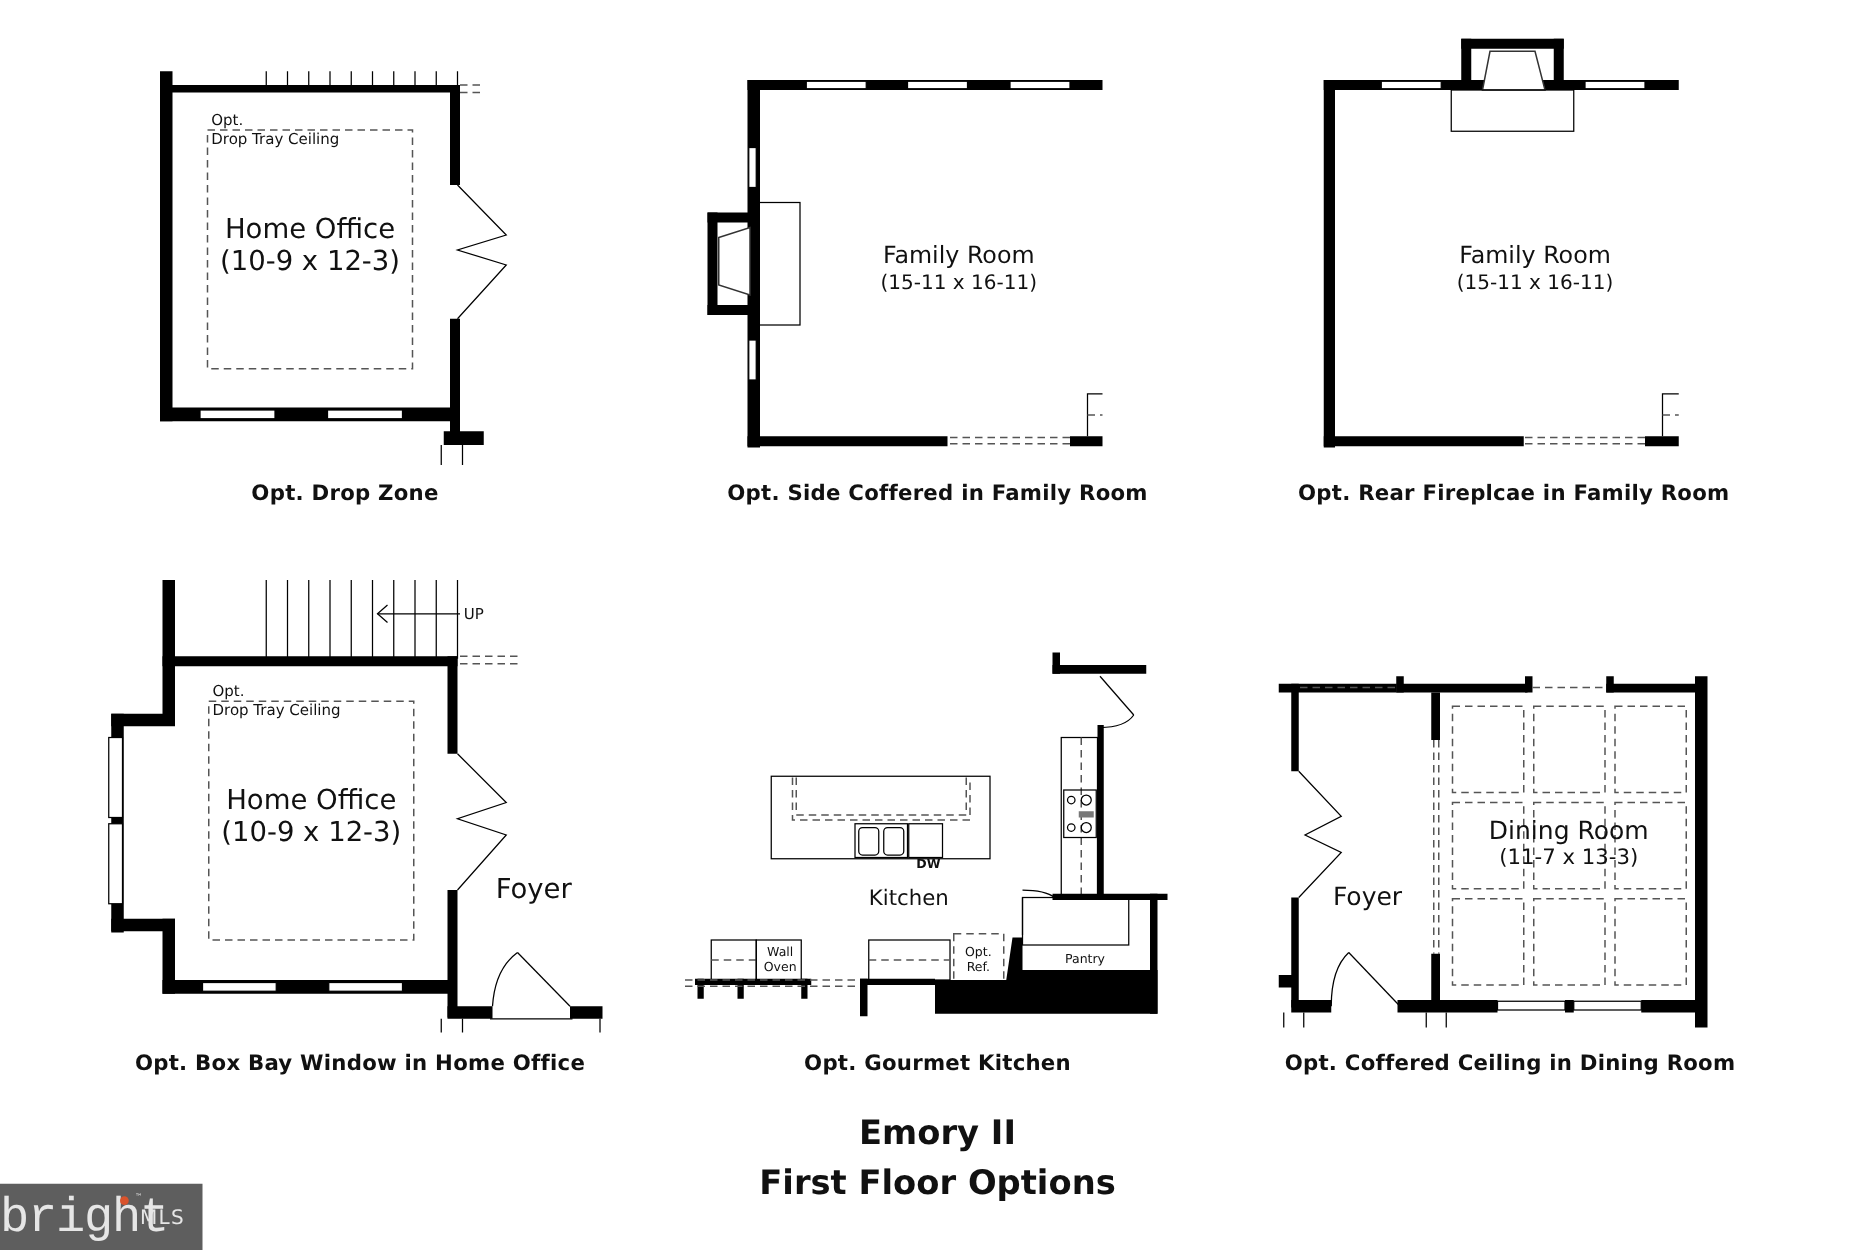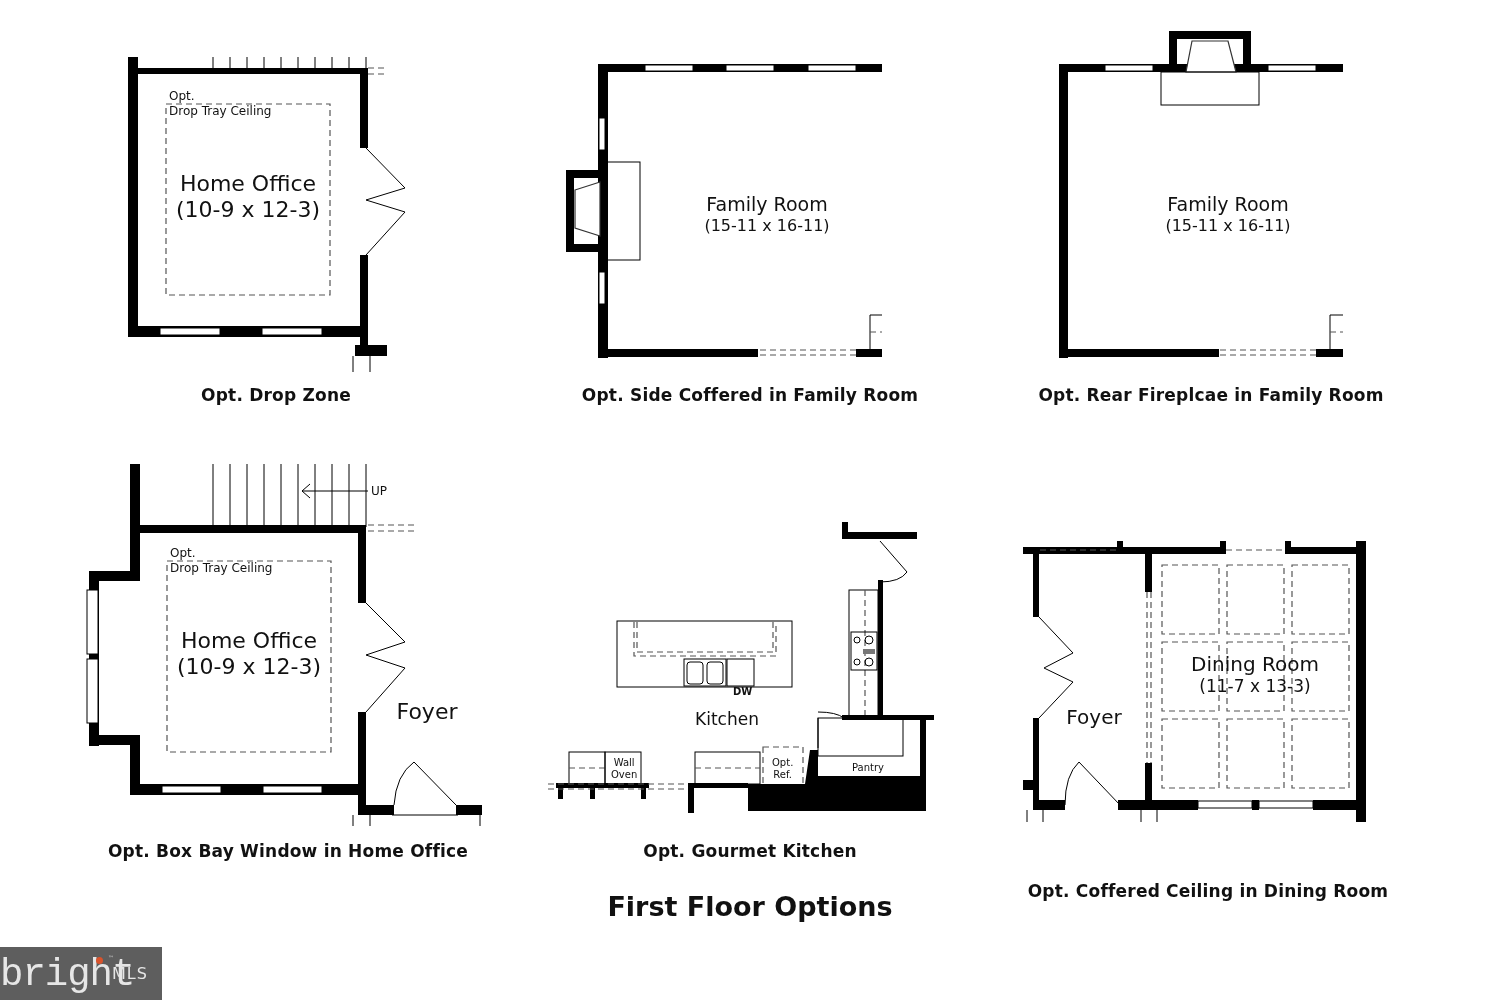--- a/index.html
+++ b/index.html
@@ -285,23 +285,24 @@
   <div>Opt.</div>
   <div>Ref.</div>
 </div>
 <div class="lbl caption" style="left:750px;top:841px;">Opt. Gourmet Kitchen</div>
 
 <div class="lbl room-sm" style="left:1255px;top:653px;font-size:20px;">
   <div>Dining Room</div>
   <div class="dim" style="font-size:17px;">(11-7 x 13-3)</div>
 </div>
 <div class="lbl room-sm" style="left:1094px;top:706px;font-size:20px;">Foyer</div>
-<div class="lbl caption" style="left:1208px;top:881px;">Opt. Coffered Ceiling in Dining Room</div>
+<div class="lbl caption" style="left:1208px;top:841px;">Opt. Coffered Ceiling in Dining Room</div>
 
 <div class="lbl title" style="left:750px;top:887px;">
+  <div>Emory II</div>
   <div>First Floor Options</div>
 </div>
 
 <div class="logo">
   <span class="logo-bright">bright</span>
   <span class="logo-dot"></span>
   <span class="logo-tm">™</span>
   <span class="logo-mls">MLS</span>
 </div>
 

